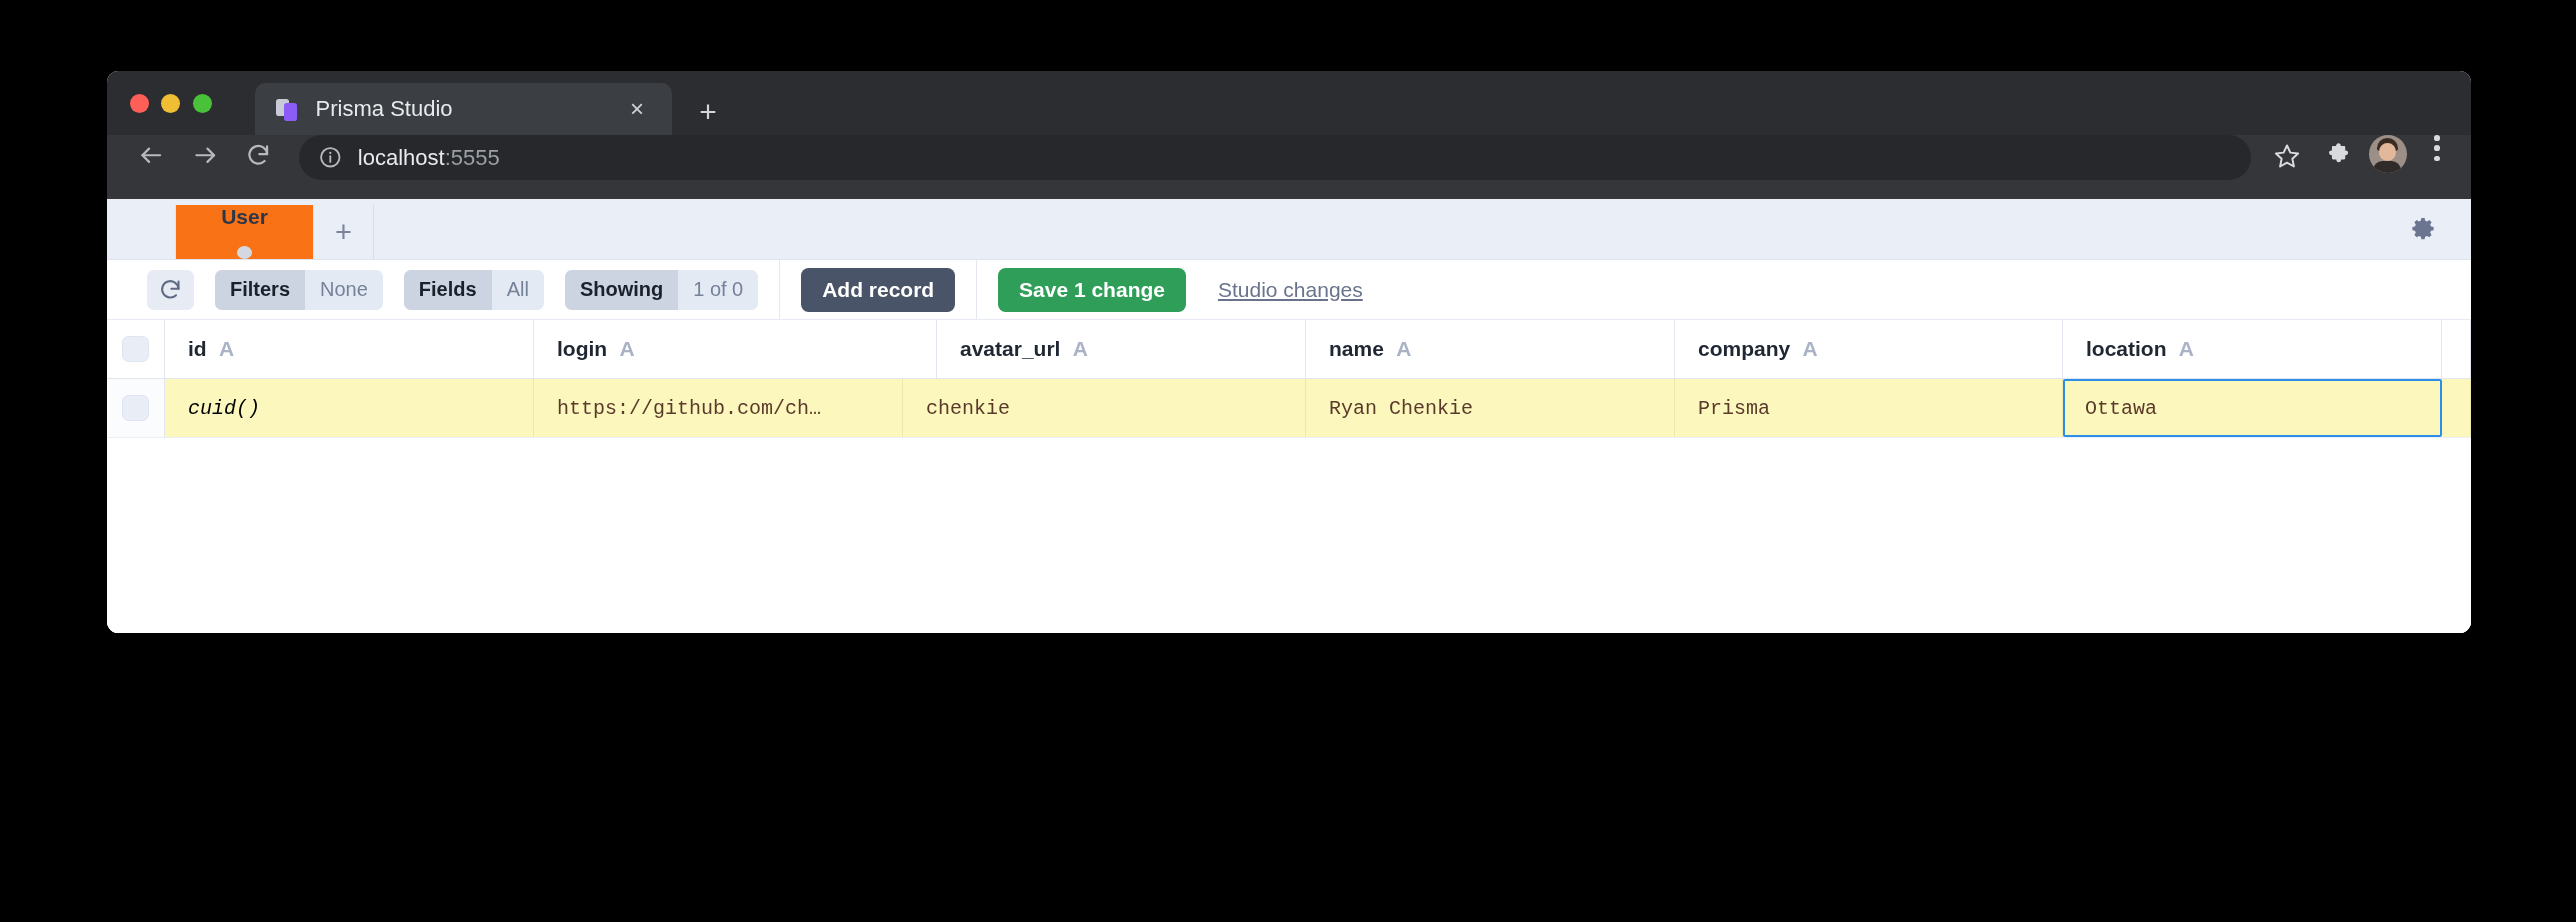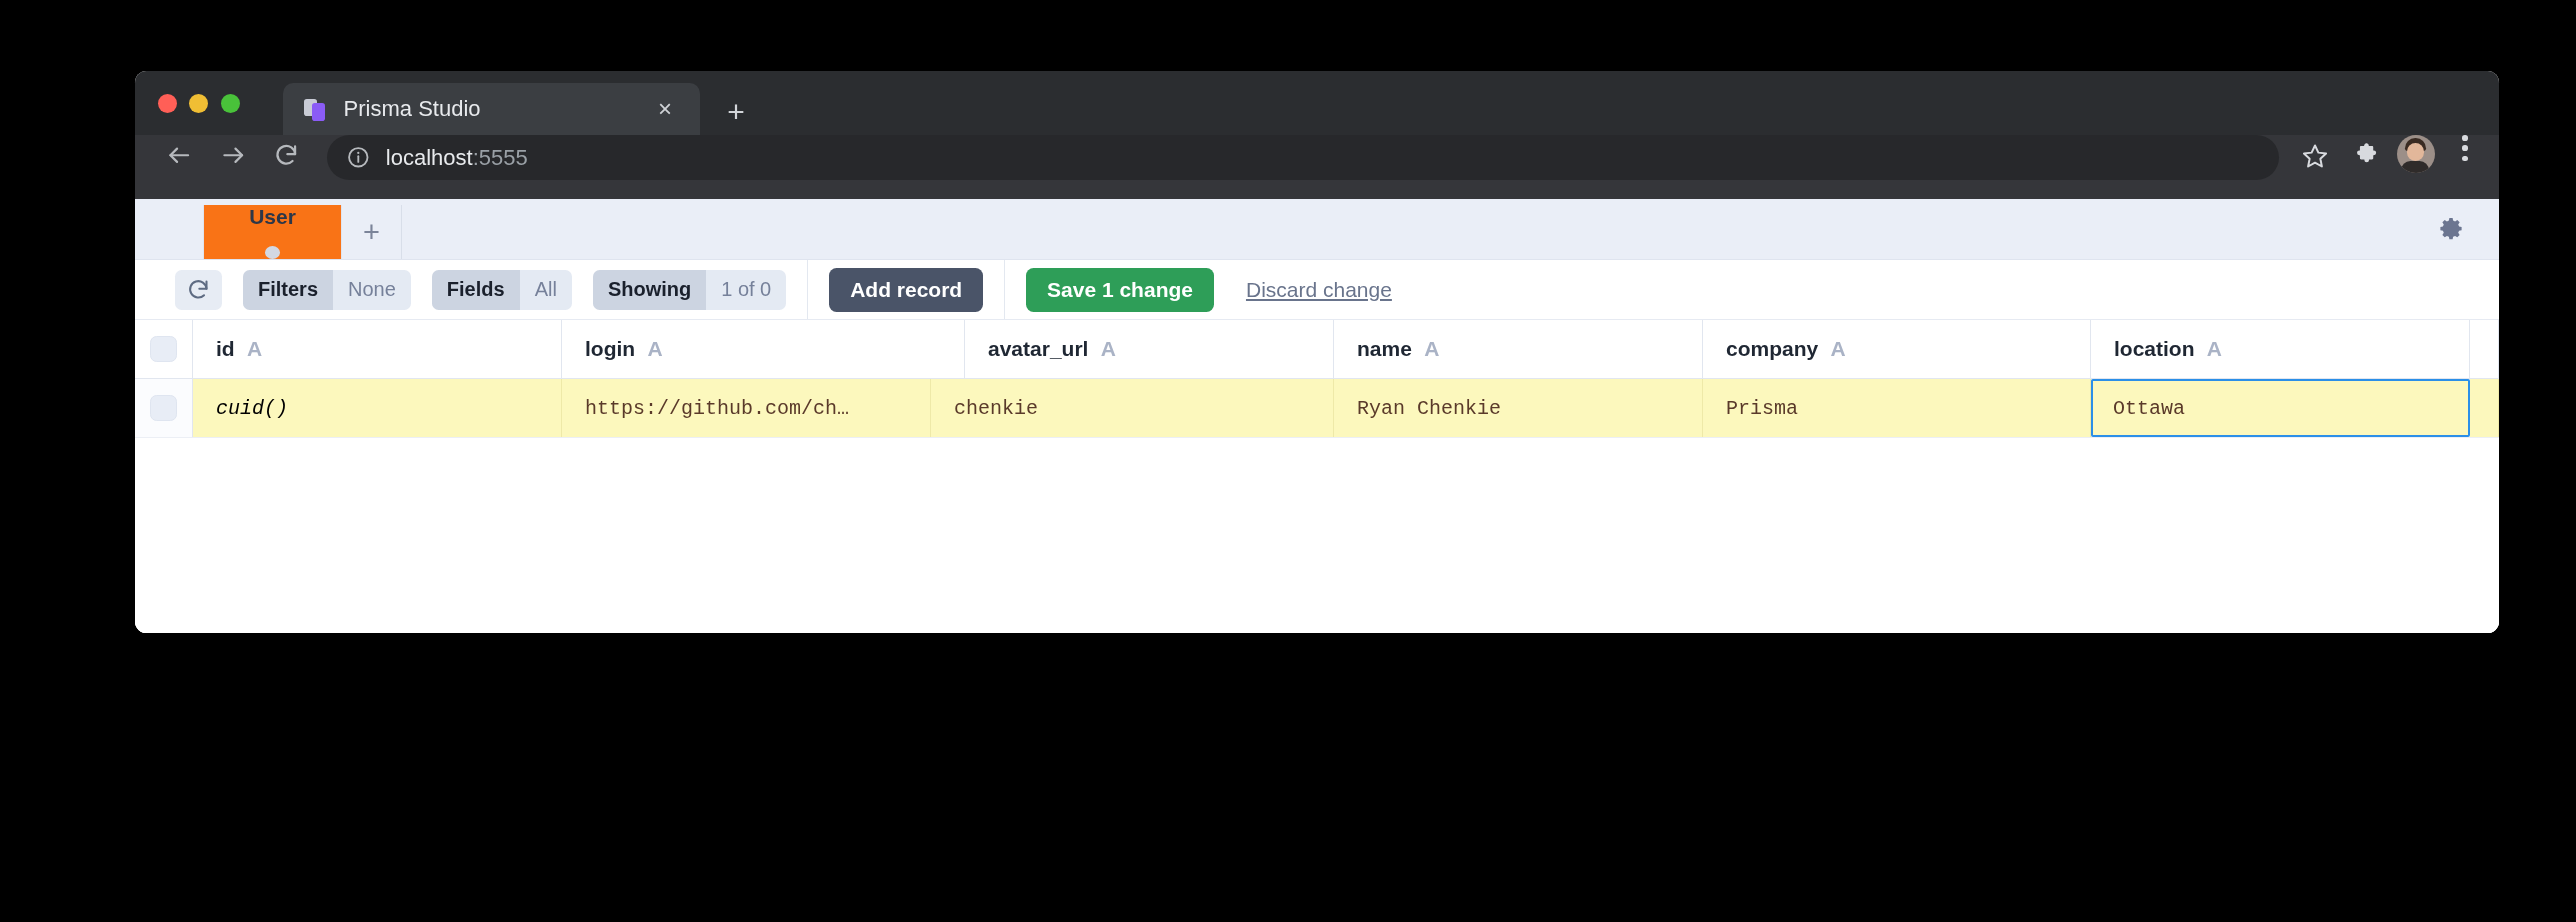--- a/index.html
+++ b/index.html
@@ -19,21 +19,20 @@
   .browser-window {
     position: absolute;
     left: 107px;
     top: 71px;
     width: 2364px;
     height: 562px;
     background: #ffffff;
     border-radius: 11.4px;
     overflow: hidden;
     box-shadow: 0 5.7px 26.5px rgba(0,0,0,0.55);
-    margin-left: 28px;
   }
 
   
   .tabstrip {
     position: relative;
     height: 64px;
     background: #2b2d30;
   }
   .traffic-lights {
     position: absolute;
@@ -562,21 +561,21 @@
 
     <div class="pill">
       <span class="pill-key">Showing</span>
       <span class="pill-val">1 of 0</span>
     </div>
 
     <div class="tb-divider"></div>
     <div class="btn-dark">Add record</div>
     <div class="tb-divider"></div>
     <div class="btn-green">Save 1 change</div>
-    <div class="link-discard">Discard change</div>
+    <div class="link-discard">Studio changes</div>
   </div>
 
   <div class="grid">
 
     <div class="grid-row grid-header">
       <div class="cell-check">
         <span class="checkbox"></span>
       </div>
       <div class="cell col-id">
         <span class="hdr-name">id</span>

